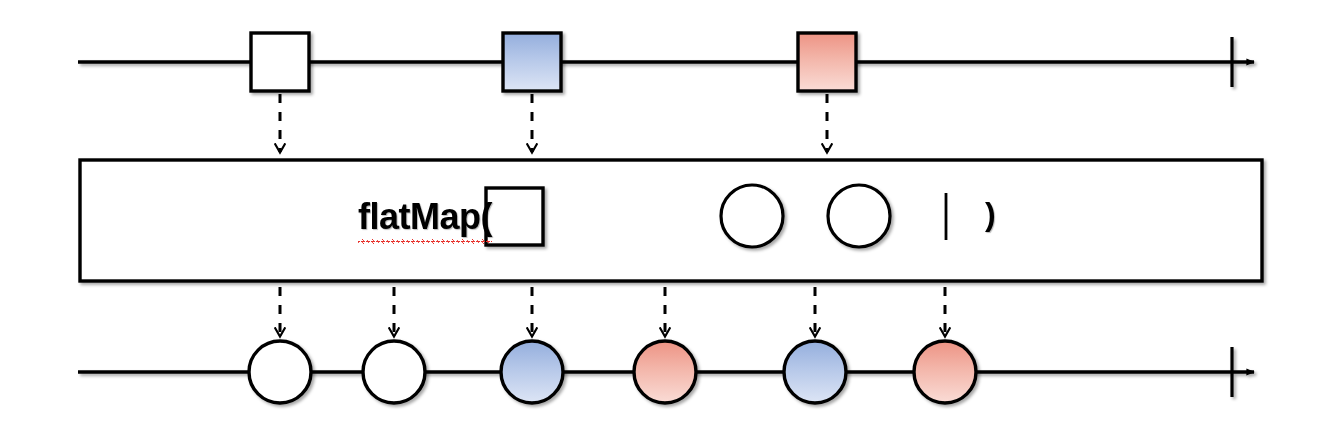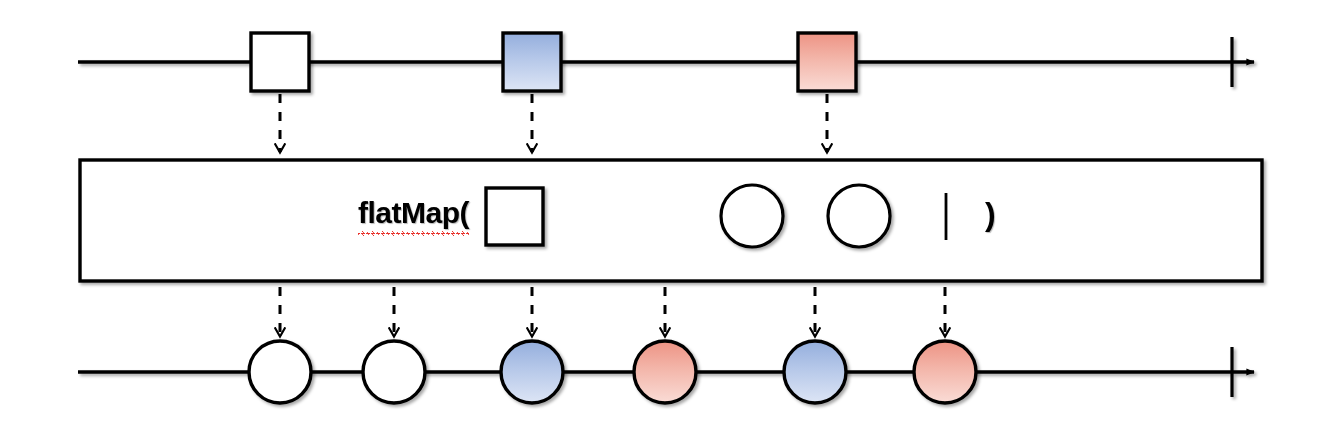--- a/index.html
+++ b/index.html
@@ -29,21 +29,21 @@
   .lbl {
     position: absolute;
     font-weight: bold;
     color: #000000;
     white-space: nowrap;
     text-shadow: 1px 1px 1px rgba(0,0,0,0.28);
   }
   #flatmap-label {
     left: 358px;
     top: 196px;
-    font-size: 30px;
+    font-size: 36px;
     letter-spacing: -0.5px;
   }
   #flatmap-label .squiggle {
     position: relative;
     display: inline-block;
   }
   #flatmap-label .squiggle::after {
     content: "";
     position: absolute;
     left: 0;

